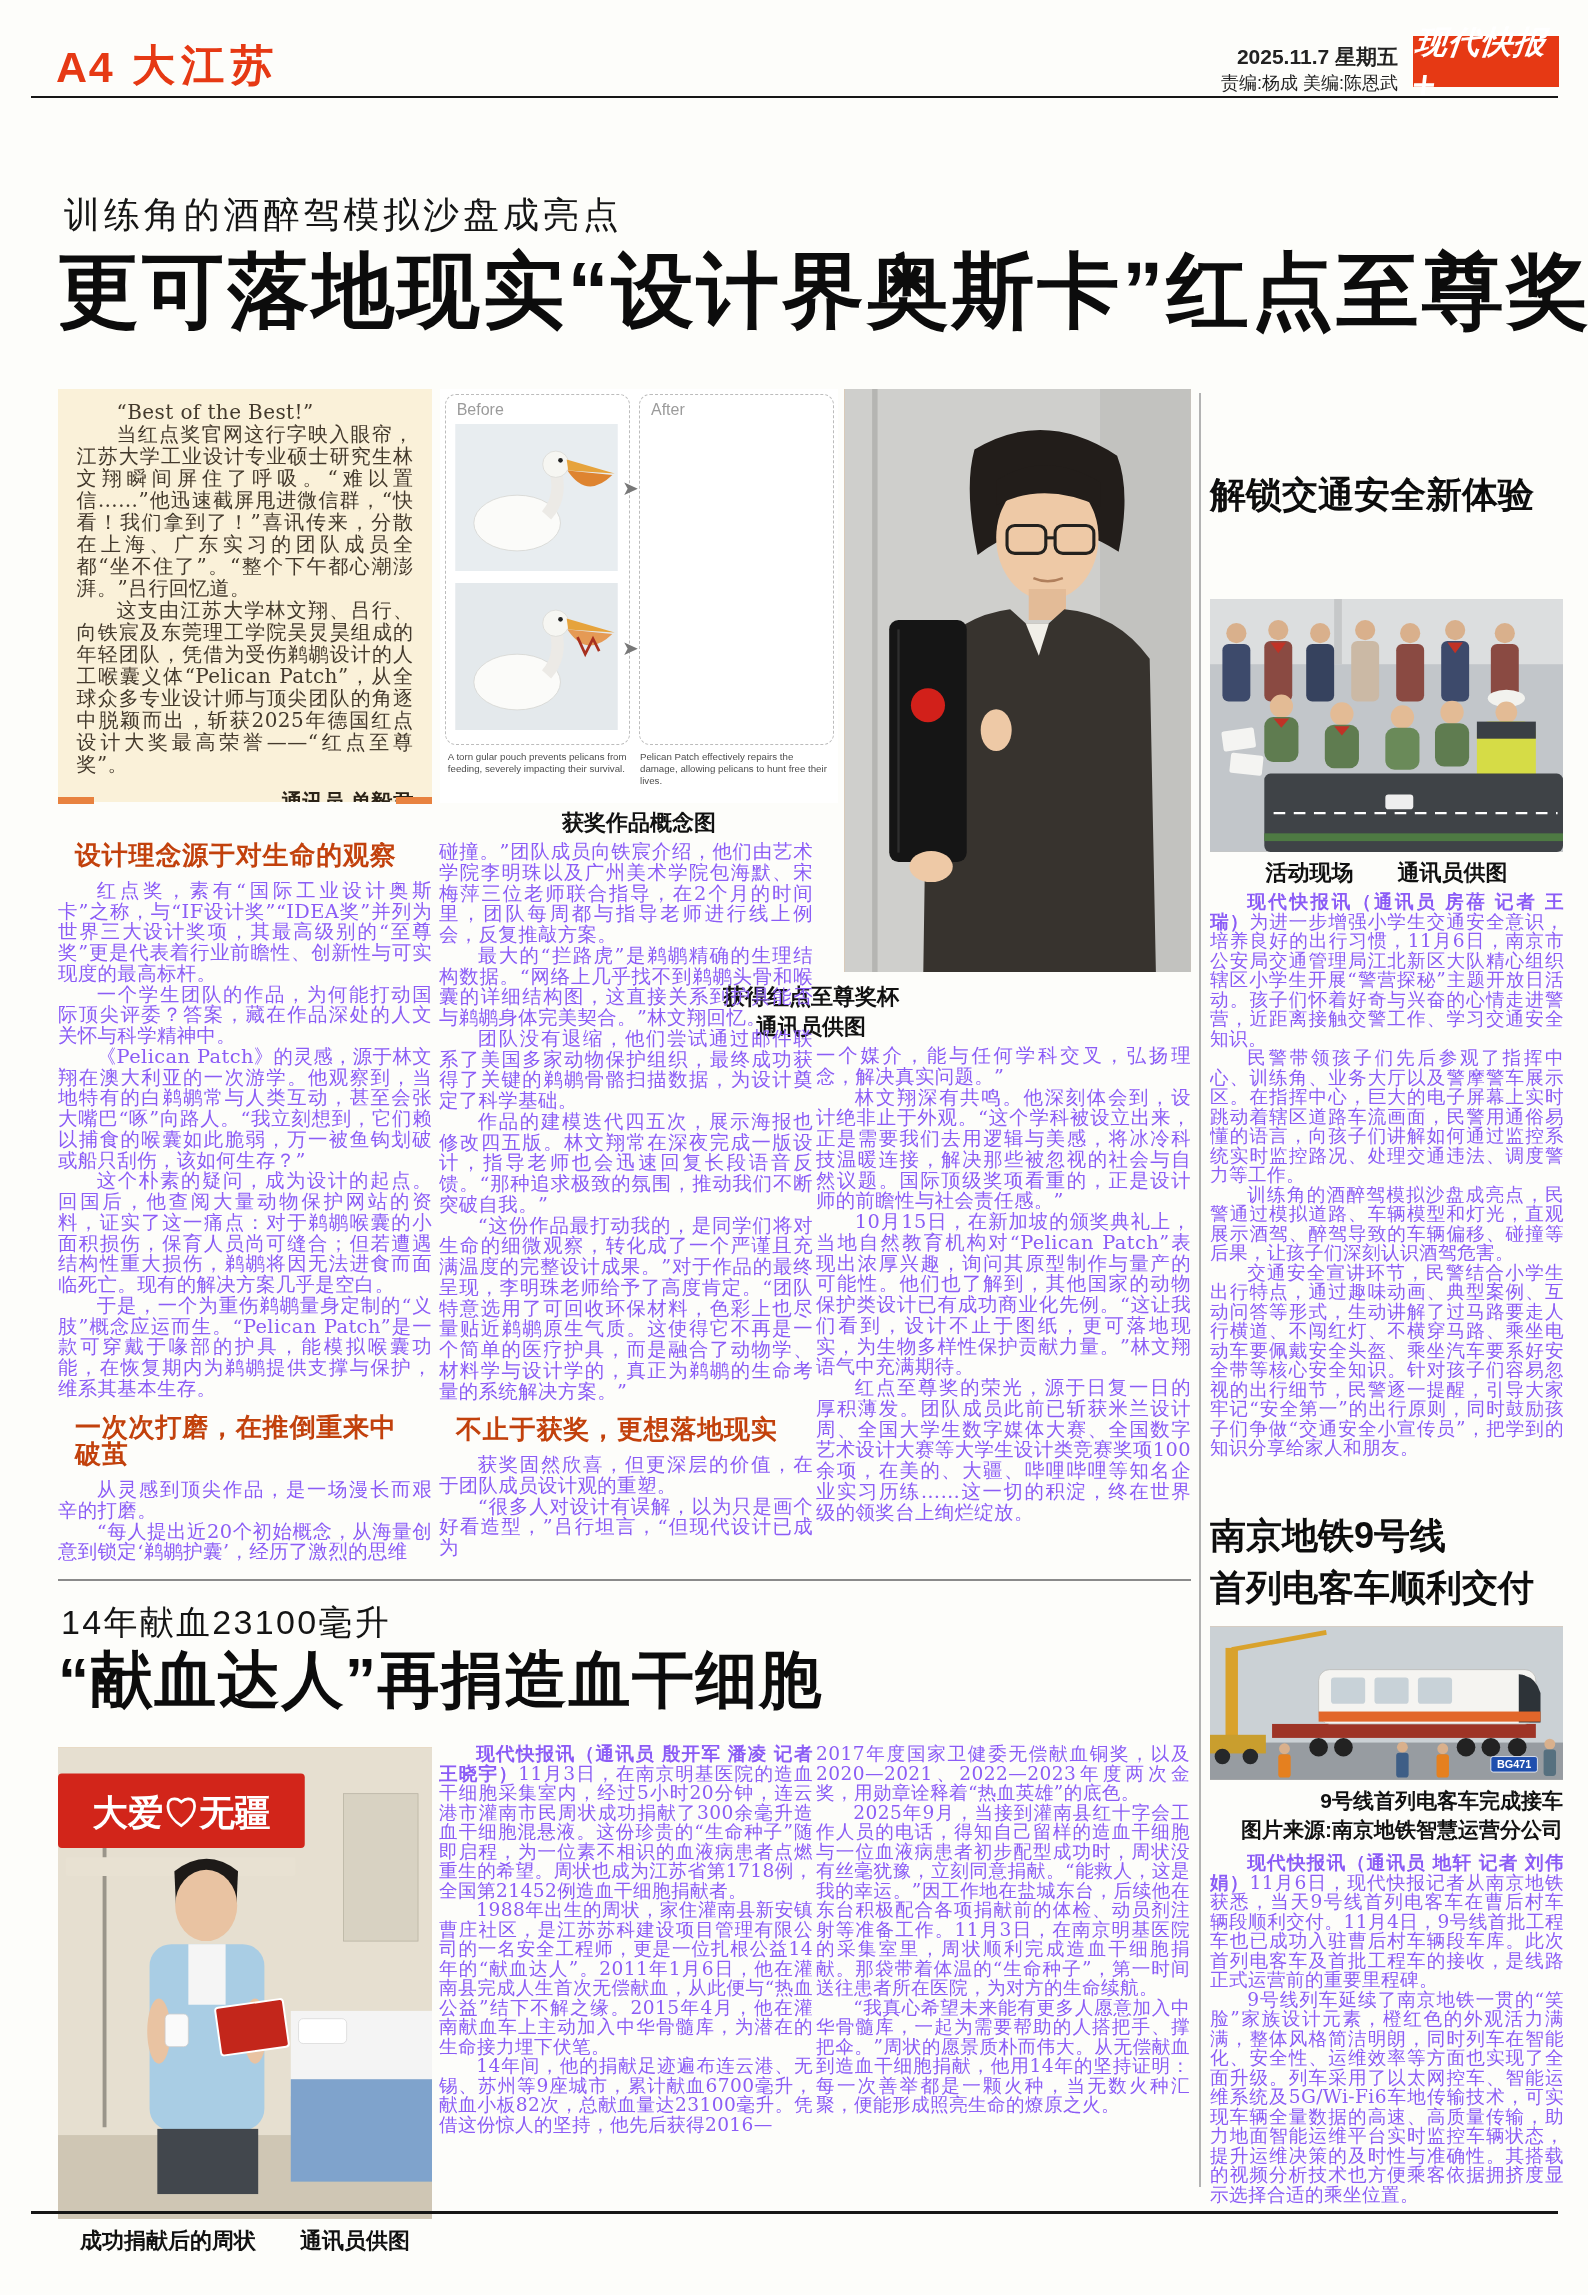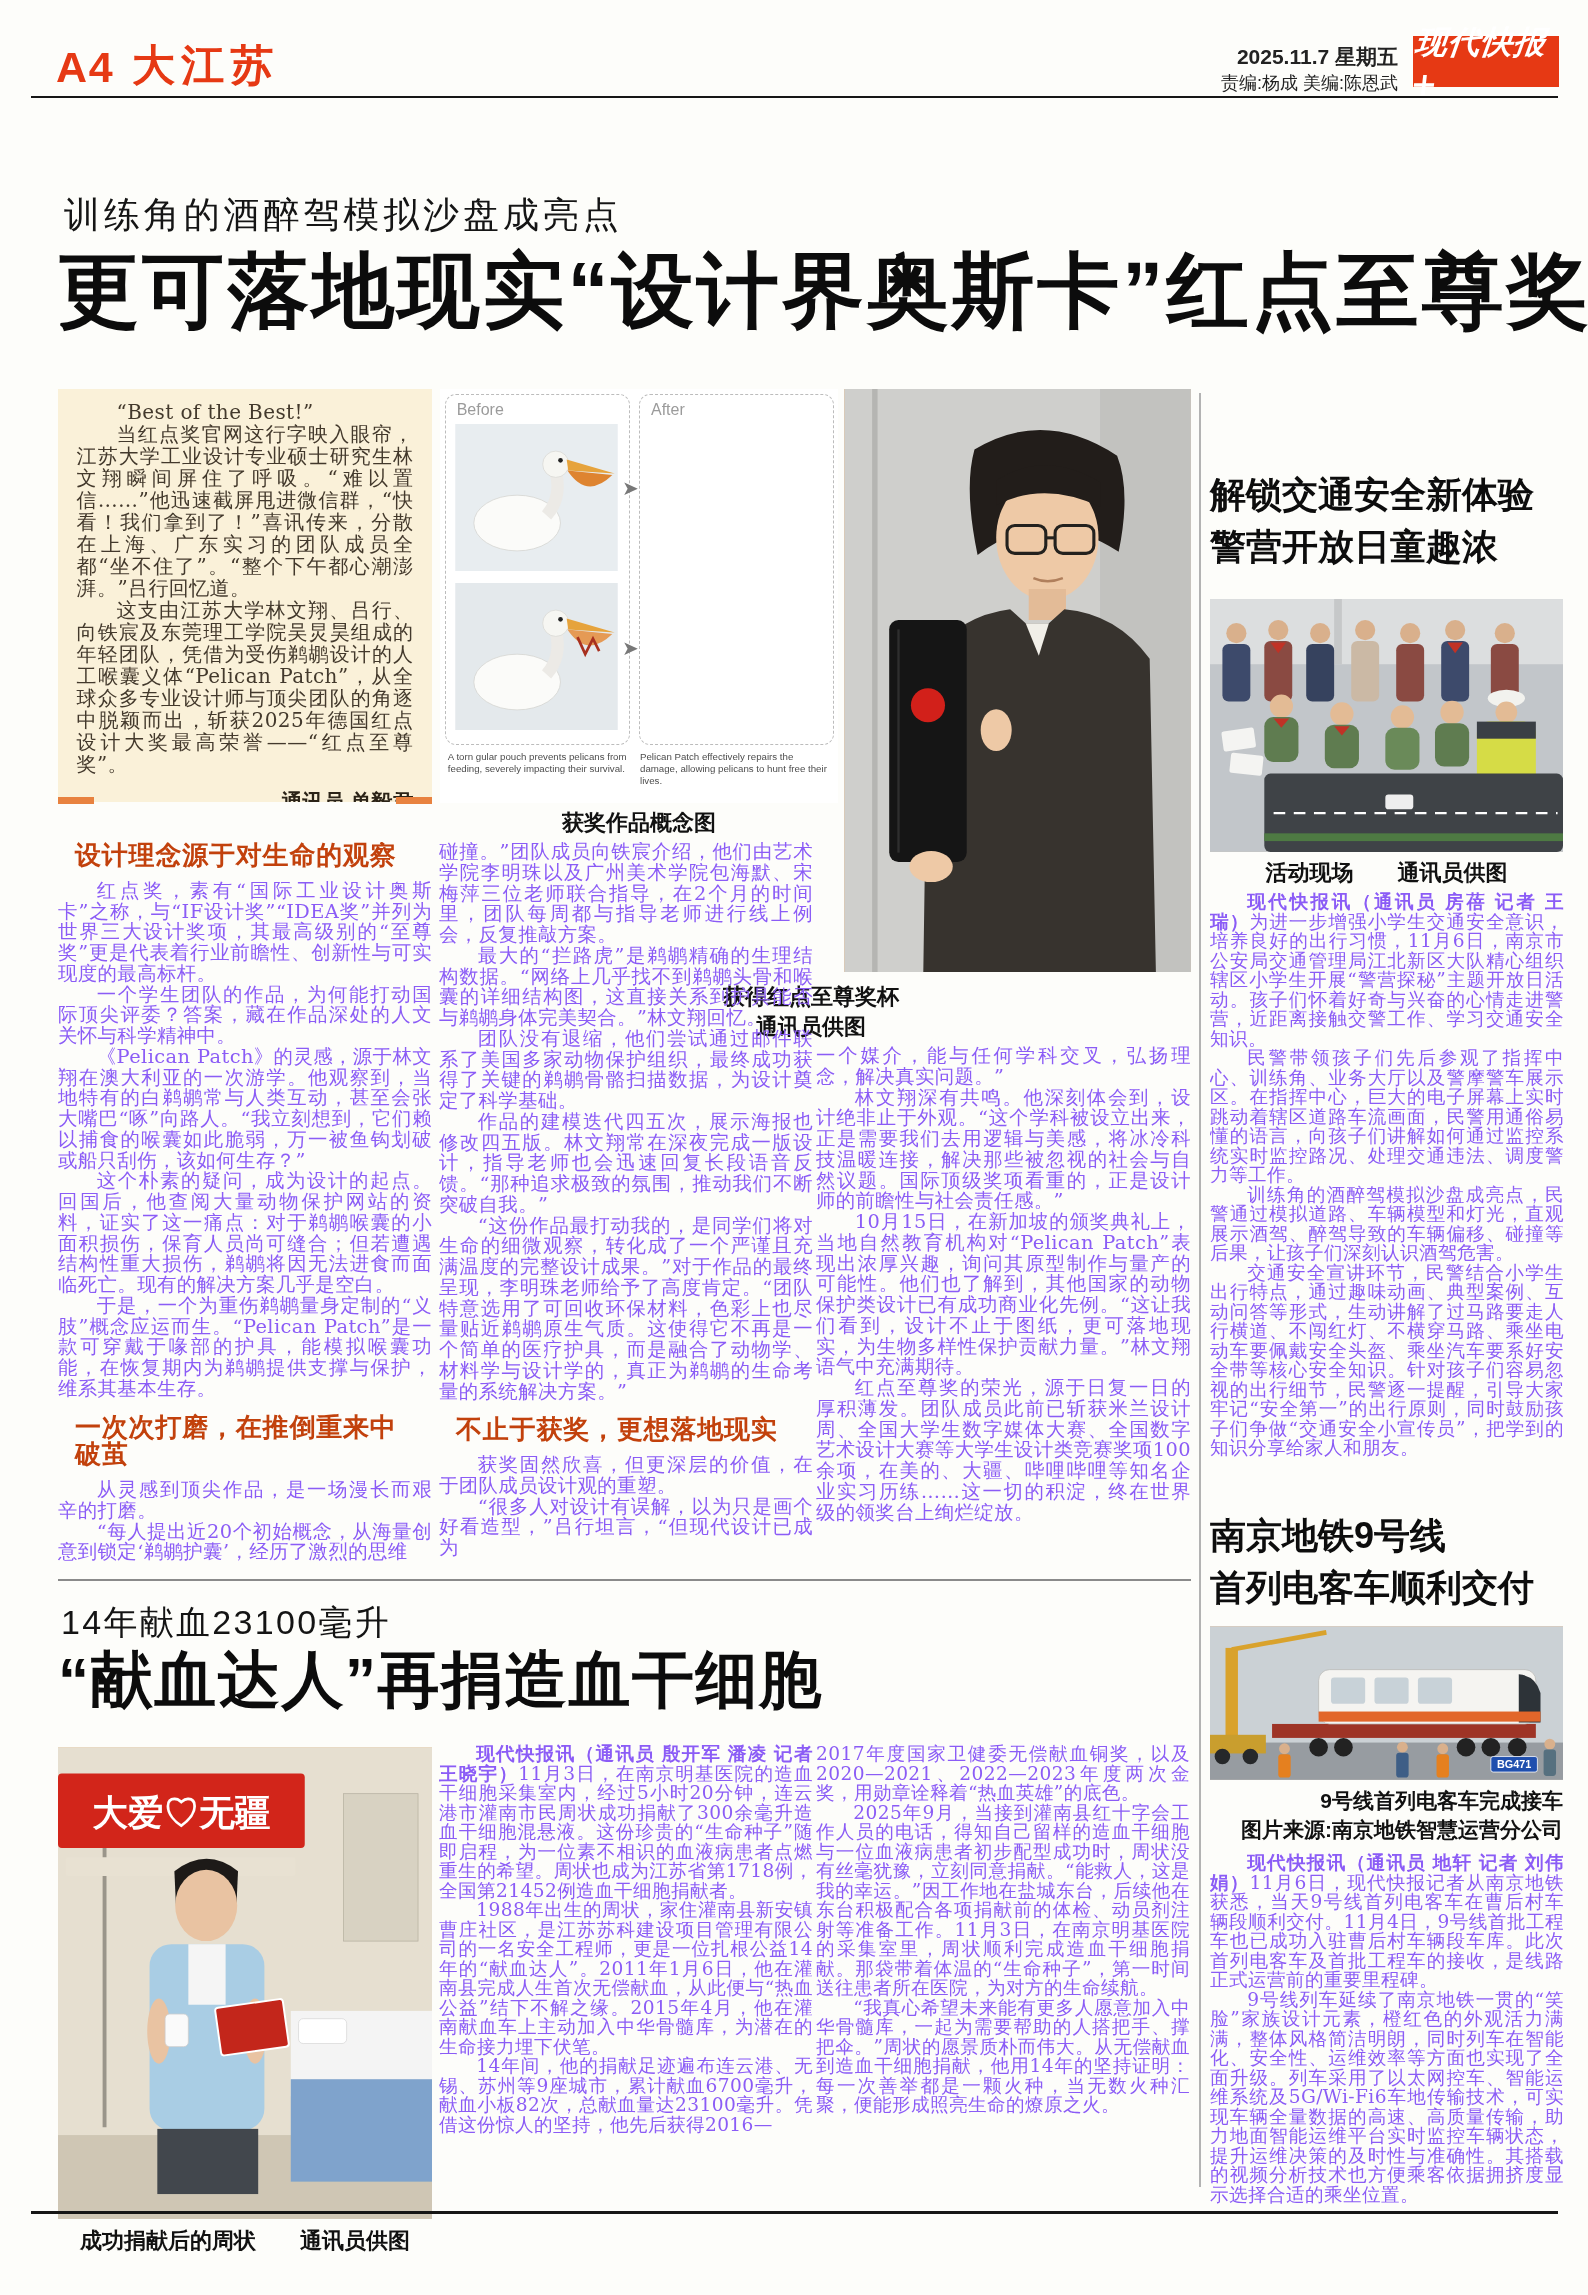--- a/index.html
+++ b/index.html
@@ -218,21 +218,20 @@
     </div>
   <div class="article-col" style="left:816px;top:1046px;width:375px;height:518px">
       <p class="bp cont">一个媒介，能与任何学科交叉，弘扬理念，解决真实问题。”</p>
       <p class="bp">林文翔深有共鸣。他深刻体会到，设计绝非止于外观。“这个学科被设立出来，正是需要我们去用逻辑与美感，将冰冷科技温暖连接，解决那些被忽视的社会与自然议题。国际顶级奖项看重的，正是设计师的前瞻性与社会责任感。”</p>
       <p class="bp">10月15日，在新加坡的颁奖典礼上，当地自然教育机构对“Pelican Patch”表现出浓厚兴趣，询问其原型制作与量产的可能性。他们也了解到，其他国家的动物保护类设计已有成功商业化先例。“这让我们看到，设计不止于图纸，更可落地现实，为生物多样性保护贡献力量。”林文翔语气中充满期待。</p>
       <p class="bp">红点至尊奖的荣光，源于日复一日的厚积薄发。团队成员此前已斩获米兰设计周、全国大学生数字媒体大赛、全国数字艺术设计大赛等大学生设计类竞赛奖项100余项，在美的、大疆、哔哩哔哩等知名企业实习历练……这一切的积淀，终在世界级的领奖台上绚烂绽放。</p>
     </div>
 
   <div class="abs side-title" style="top:469px">
     <div>解锁交通安全新体验</div>
-    <div>警营开放日童趣浓</div>
   </div>
   <div class="abs t-photo photo-frame">
     <svg width="353" height="253" viewBox="0 0 455 326">
       <rect width="455" height="326" fill="#c2c6ca"></rect>
       <rect width="455" height="84" fill="#dcdedf"></rect>
       <rect x="160" y="0" width="10" height="84" fill="#c6c8c9"></rect>
       <g>
         <circle cx="34" cy="44" r="13" fill="#d9b08c"></circle>
           <rect x="16" y="58" width="36" height="74" rx="8" fill="#3d4a6b"></rect>
         <circle cx="88" cy="40" r="13" fill="#d9b08c"></circle>

